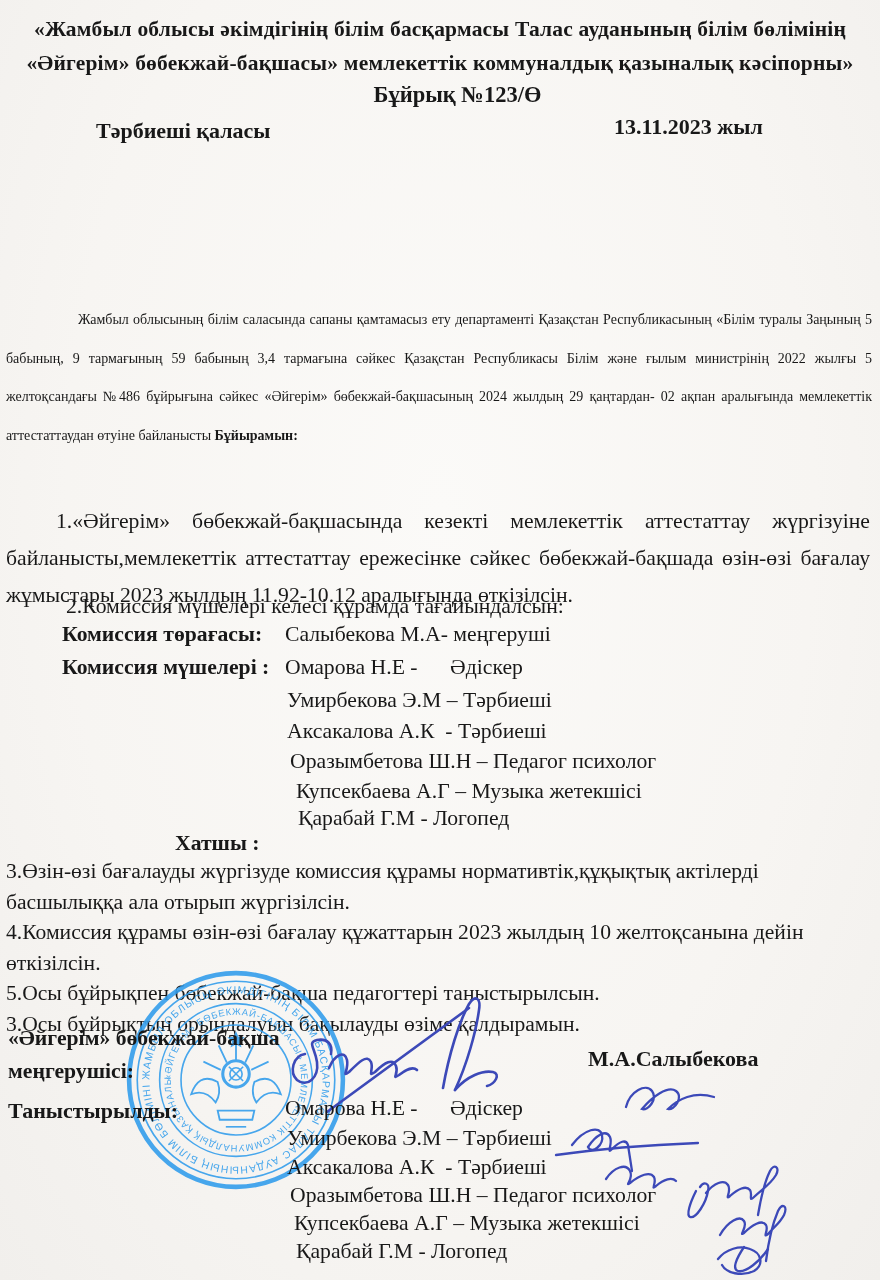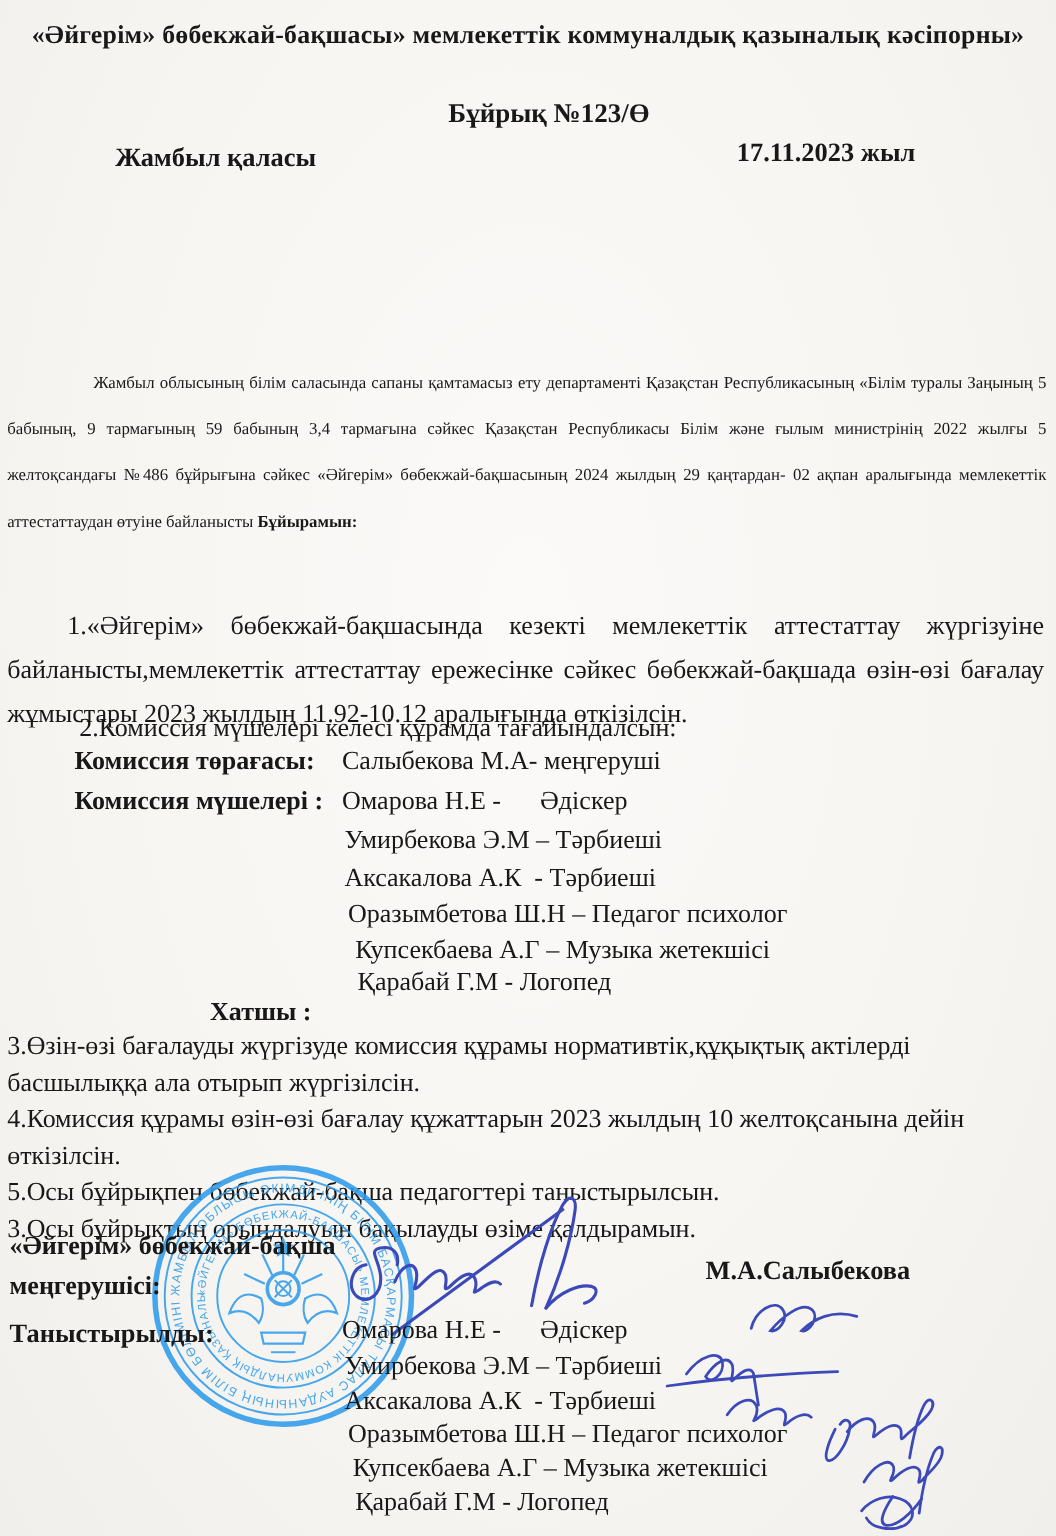--- a/index.html
+++ b/index.html
@@ -59,26 +59,27 @@
   .sig-main { left: 283px; top: 992px; width: 230px; height: 130px; }
   .sig-cluster { left: 548px; top: 1075px; width: 262px; height: 205px; }
   svg { display: block; }
 </style>
 </head>
 <body>
 
 <div class="page">
 
   <div class="abs org-header">
+    <div>«Жамбыл облысы әкімдігінің білім басқармасы Талас ауданының білім бөлімінің</div>
     <div>«Әйгерім» бөбекжай-бақшасы» мемлекеттік  коммуналдық қазыналық кәсіпорны»</div>
   </div>
 
   <div class="abs order-no">Бұйрық №123/Ө</div>
-  <div class="abs city">Жамбыл қаласы</div>
-  <div class="abs date">17.11.2023 жыл</div>
+  <div class="abs city">Тәрбиеші қаласы</div>
+  <div class="abs date">13.11.2023 жыл</div>
 
 
   <p class="abs preamble"><span>Жамбыл облысының білім саласында сапаны қамтамасыз ету департаменті Қазақстан Республикасының «Білім туралы Заңының 5 бабының, 9 тармағының 59 бабының 3,4 тармағына сәйкес Қазақстан Республикасы Білім және ғылым министрінің 2022 жылғы 5 желтоқсандағы №486 бұйрығына сәйкес «Әйгерім» бөбекжай-бақшасының 2024 жылдың 29 қаңтардан- 02 ақпан аралығында мемлекеттік аттестаттаудан өтуіне байланысты</span> <span class="b">Бұйырамын:</span></p>
 
   <p class="abs item1">1.«Әйгерім» бөбекжай-бақшасында кезекті мемлекеттік аттестаттау жүргізуіне байланысты,мемлекеттік аттестаттау ережесінке сәйкес бөбекжай-бақшада өзін-өзі бағалау жұмыстары 2023 жылдың 11.92-10.12 аралығында өткізілсін.</p>
   <p class="abs item2">2.Комиссия мүшелері келесі құрамда тағайындалсын:</p>
 
   <div class="comm-row" style="left:62px; top:622px;"><span class="comm-label">Комиссия төрағасы:</span></div>
   <div class="comm-row" style="left:62px; top:655px;"><span class="comm-label">Комиссия мүшелері :</span></div>
 

